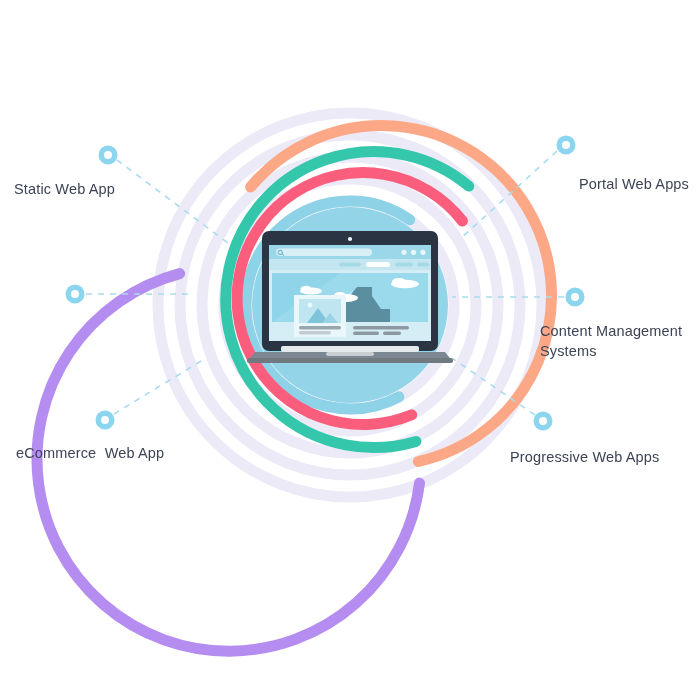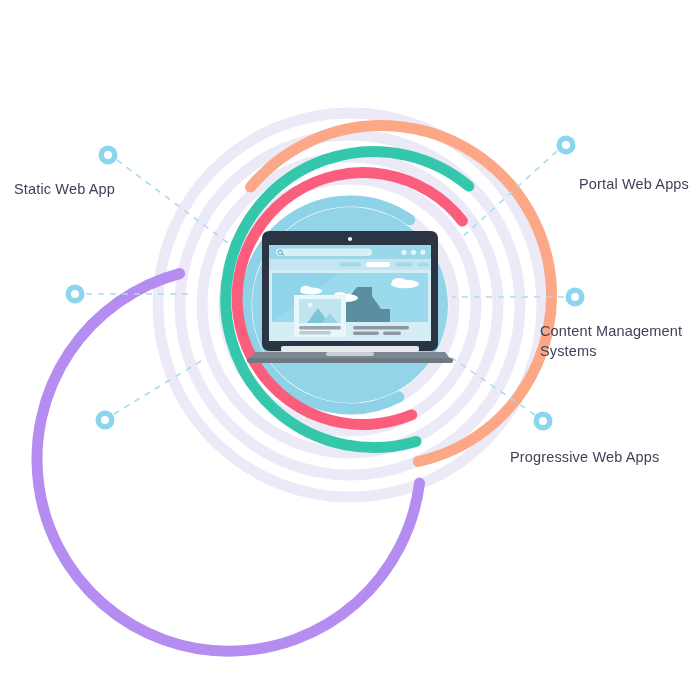--- a/index.html
+++ b/index.html
@@ -164,17 +164,18 @@
 
       <rect x="281" y="346" width="138" height="6" rx="2" fill="#e4e9ec"></rect>
 
       <path d="M255 352 H445 L453 362 H247 Z" fill="#7c8794"></path>
       <rect x="247" y="358" width="206" height="5" rx="2.5" fill="#70797f"></rect>
       <rect x="326" y="352" width="48" height="4" rx="2" fill="#c9ced3"></rect>
     </g>
   </svg>
 
   <div class="label l-static">Static Web App</div>
+  <div class="label l-ecomm">eCommerce  Web App</div>
   <div class="label l-portal">Portal Web Apps</div>
   <div class="label l-pwa">Progressive Web Apps</div>
   <div class="label l-cms">Content Management Systems</div>
 
 </div>
 
 </body></html>

